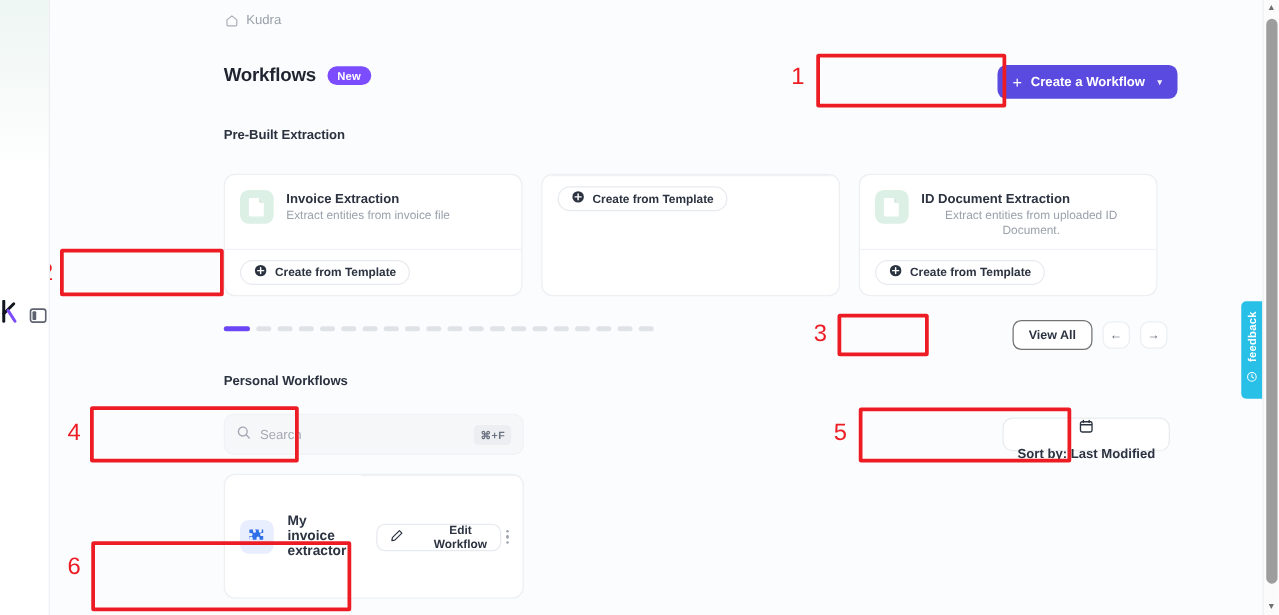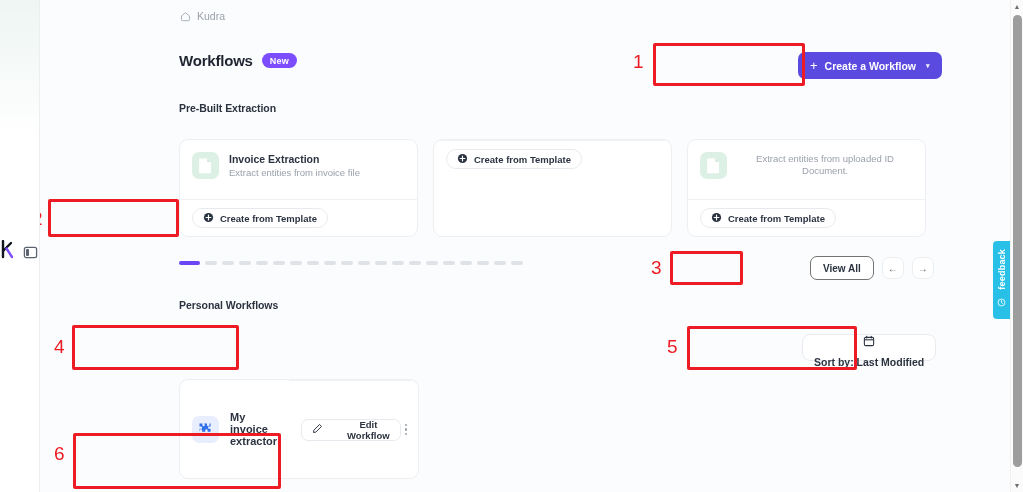--- a/index.html
+++ b/index.html
@@ -362,20 +362,21 @@
         </div>
         <div class="tcard">
           <div class="tcard-top">
             <span class="tcard-icon">
               <svg width="15" height="17" viewBox="0 0 15 17">
                 <path d="M2 1.4h7.2L13 5.1v10.2a.9.9 0 0 1-.9.9H2a.9.9 0 0 1-.9-.9V2.3A.9.9 0 0 1 2 1.4z" fill="#ffffff"></path>
                 <path d="M9.2 1.4 L13 5.1 H10.1 a.9.9 0 0 1-.9-.9z" fill="#d6e7de"></path>
               </svg>
             </span>
             <div class="tcard-text">
+              <div class="tcard-title">ID Document Extraction</div>
               <div class="tcard-sub">Extract entities from uploaded ID Document.</div>
             </div>
           </div>
           <div class="tcard-foot"><button class="btn-template">
               <span><svg width="11" height="11" viewBox="0 0 12 12">
                   <circle cx="6" cy="6" r="5" fill="#2b3240"></circle>
                   <path d="M6 3.4 V8.6 M3.4 6 H8.6" stroke="#ffffff" stroke-width="1.3" stroke-linecap="round"></path>
                 </svg></span>
               <span>Create from Template</span>
             </button></div>
@@ -406,20 +407,30 @@
       </div>
 
     <div class="viewall-group">
       <button class="btn-viewall">View All</button>
       <button class="arrow-btn">←</button>
       <button class="arrow-btn">→</button>
     </div>
 
     <div class="section-label" id="sec-personal">Personal Workflows</div>
 
+    <div class="search-box">
+      <span>
+        <svg width="12" height="12" viewBox="0 0 14 14">
+          <circle cx="6.1" cy="6.1" r="4.1" stroke="#a3a9b3" stroke-width="1.3" fill="none"></circle>
+          <path d="M9.2 9.2 L12.2 12.2" stroke="#a3a9b3" stroke-width="1.3" stroke-linecap="round"></path>
+        </svg>
+      </span>
+      <input type="text" placeholder="Search" style="">
+      <span class="kbd">⌘+F</span>
+    </div>
 
     <button class="btn-sort">
       <span>
         <svg width="12" height="12" viewBox="0 0 14 14">
           <rect x="1.6" y="2.8" width="10.8" height="9.6" rx="1.6" stroke="#2b3240" stroke-width="1.25" fill="none"></rect>
           <path d="M1.6 5.6 H12.4" stroke="#2b3240" stroke-width="1.25"></path>
           <path d="M4.3 1.6 V3.6 M9.7 1.6 V3.6" stroke="#2b3240" stroke-width="1.25" stroke-linecap="round"></path>
         </svg>
       </span>
       <span>Sort by: Last Modified</span>

